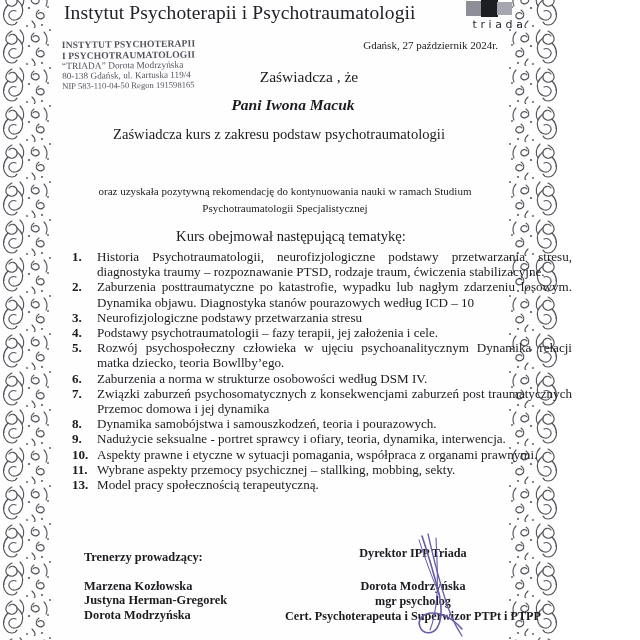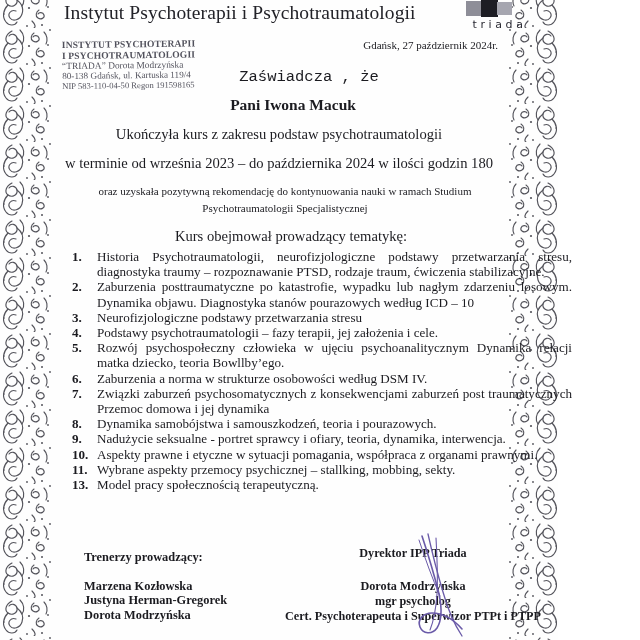--- a/index.html
+++ b/index.html
@@ -119,29 +119,29 @@
     top: 39px;
     font-size: 11px;
   }
   .attest-line {
     position: absolute;
     left: 0; right: 0;
     top: 68px;
     text-align: center;
     font-size: 15.5px;
     padding-left: 60px;
-    font-family: Liberation Mono, monospace;
   }
   .recipient {
     position: absolute;
     left: 0; right: 0;
     top: 96px;
     text-align: center;
     font-size: 15.5px;
     font-weight: bold;
+    font-style: italic;
     padding-left: 28px;
   }
   .line-completed {
     position: absolute;
     left: 0; right: 0;
     top: 126px;
     text-align: center;
     font-size: 14.6px;
   }
   .line-completed b { font-weight: normal; }
@@ -982,26 +982,25 @@
     <div class="s3">“TRIADA” Dorota Modrzyńska</div>
     <div class="s4">80-138 Gdańsk, ul. Kartuska 119/4</div>
     <div class="s5">NIP 583-110-04-50 Regon 191598165</div>
   </div>
 
   <div class="date-line">Gdańsk, 27 październik 2024r.</div>
   <div class="attest-line">Zaświadcza , że</div>
   <div class="recipient">Pani Iwona Macuk</div>
 
   <div class="line-completed">
-    <span>Ukończyła </span><b>kurs z zakresu podstaw psychotraumatologii</b>
+    <span>Zaświadcza </span><b>kurs z zakresu podstaw psychotraumatologii</b>
   </div>
 
-  <div class="line-term">w terminie od września 2023 – do października 2024 w ilości godzin 180</div>
   <div class="line-recommend">oraz uzyskała pozytywną rekomendację do kontynuowania nauki w ramach Studium Psychotraumatologii Specjalistycznej</div>
-  <div class="scope-heading">Kurs obejmował prowadzący tematykę:</div>
+  <div class="scope-heading">Kurs obejmował następującą tematykę:</div>
 
   <ol class="topics" id="topics-list">
       <li class="justify">
         <span class="num">1.</span>
         <span class="txt">Historia Psychotraumatologii, neurofizjologiczne podstawy przetwarzania stresu, diagnostyka traumy – rozpoznawanie PTSD, rodzaje traum, ćwiczenia stabilizacyjne.</span>
       </li>
       <li class="justify">
         <span class="num">2.</span>
         <span class="txt">Zaburzenia posttraumatyczne po katastrofie, wypadku lub nagłym zdarzeniu losowym. Dynamika objawu. Diagnostyka stanów pourazowych według ICD – 10</span>
       </li>

